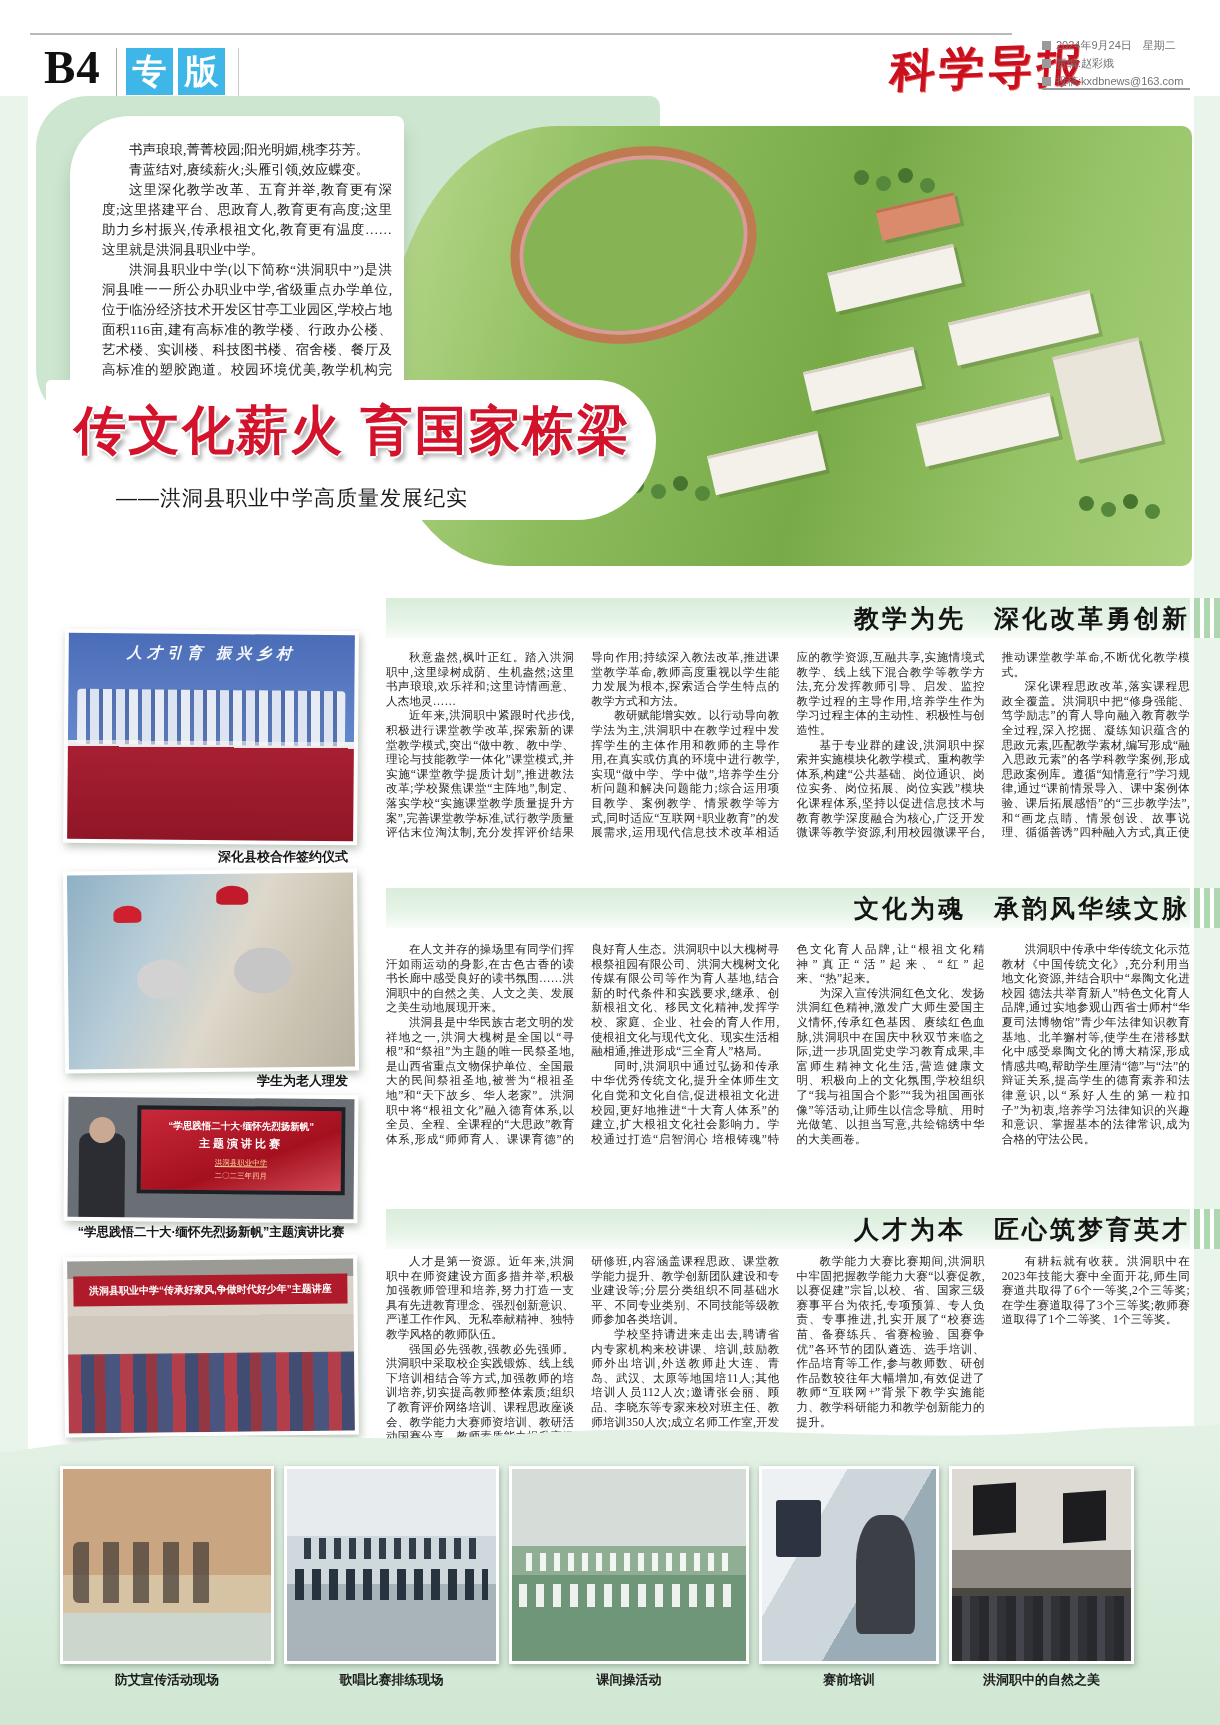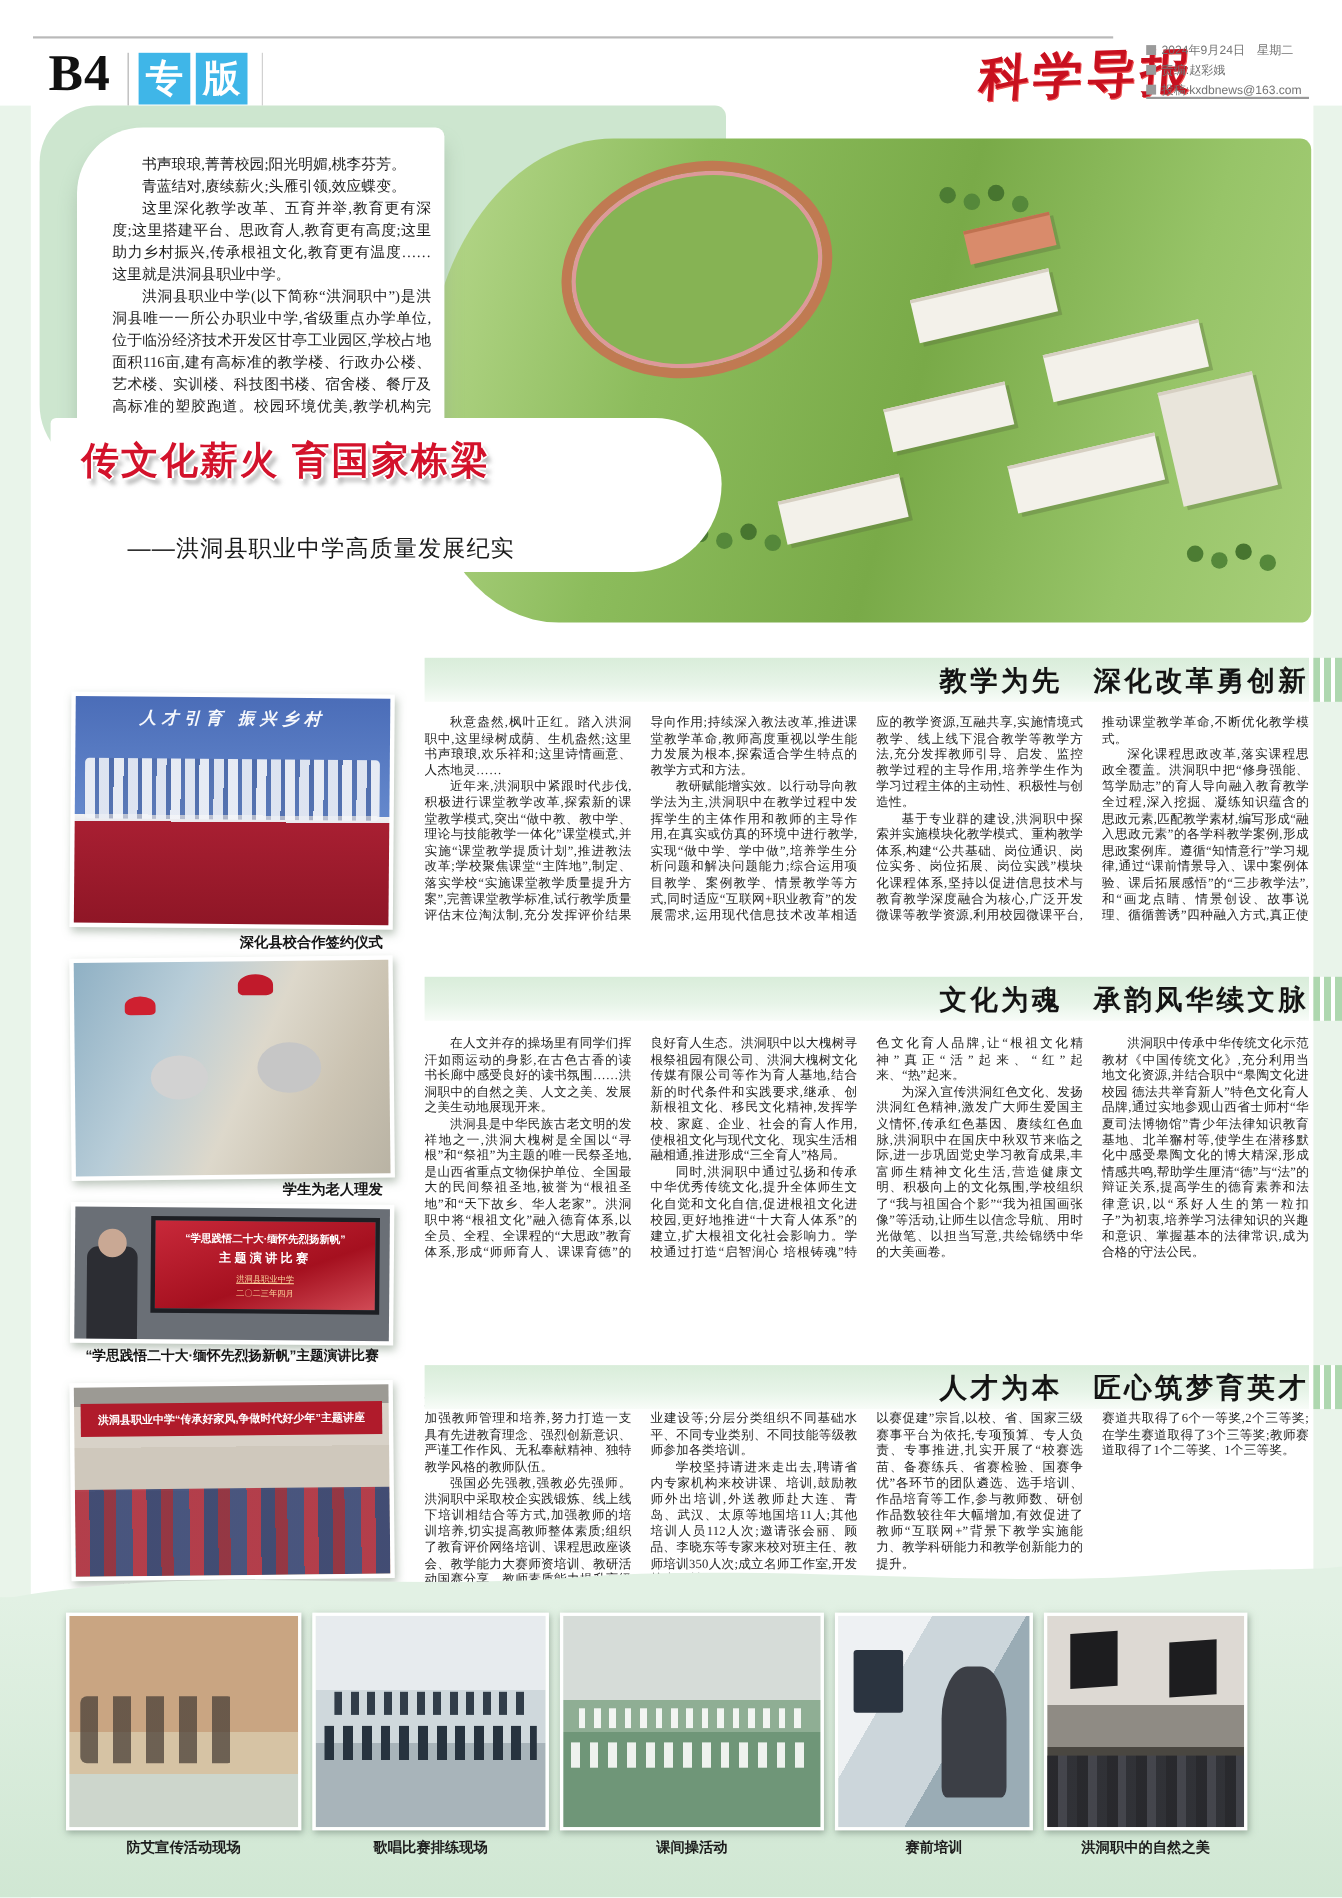--- a/index.html
+++ b/index.html
@@ -45,21 +45,21 @@
   .b3{left:52%;top:53%;width:14%;height:9%;} .b4{left:66%;top:64%;width:17%;height:10%;}
   .b5{left:84%;top:50%;width:11%;height:24%;background:#e9e5db;} .b6{left:40%;top:72%;width:14%;height:9%;}
   .redroof{left:61%;top:17%;width:10%;height:7%;background:#d98b6b;border-top:3px solid #c07250;}
   .tree { position:absolute; width:15px; height:15px; border-radius:50%; background:#4c7c33;
           box-shadow:22px 6px 0 #55883a, 44px -2px 0 #47752f, 66px 8px 0 #55883a; }
   .t1{left:8%;top:60%;} .t2{left:30%;top:80%;} .t3{left:58%;top:10%;} .t4{left:86%;top:84%;}
 
   
   .headline-bg { left:46px; top:380px; width:610px; height:140px; background:#fff;
                  border-radius:10px 120px 160px 10px; z-index:2; }
-  .headline { left:74px; top:396px; width:610px; z-index:3; font-weight:900; font-size:34px;
+  .headline { left:74px; top:396px; width:610px; z-index:3; font-weight:900; font-size:52px;
               letter-spacing:2px; color:#d3122b; white-space:nowrap;
               text-shadow:2px 0 0 #fff,-2px 0 0 #fff,0 2px 0 #fff,0 -2px 0 #fff,4px 5px 4px rgba(110,110,110,.55); }
   .subtitle { left:116px; top:484px; z-index:3; font-size:21px; color:#1a1a1a; letter-spacing:1px; }
 
   
   .intro-card { left:70px; top:116px; width:334px; height:296px; background:#fff; z-index:2;
                 border-radius:60px 8px 8px 8px; padding:24px 12px 8px 32px;
                 box-shadow:0 14px 16px rgba(140,165,145,.45); }
   .intro-card p { font-family:"Liberation Serif",serif; font-size:13.5px; line-height:20px;
                   color:#222; text-align:justify; text-indent:2em; }
@@ -103,21 +103,21 @@
   .ph4 .crowd { position:absolute; bottom:0; left:0; right:0; height:46%; opacity:.88;
      background:repeating-linear-gradient(90deg,#b23040 0 13px,#32406e 13px 26px,#8f2838 26px 37px,#3a4a7a 37px 52px); }
 
   
   .band { left:386px; width:804px; height:40px; z-index:2;
           background:linear-gradient(180deg,#d9edda 0%,#e7f4e8 60%,#f8fcf8 100%);
           display:flex; align-items:center; justify-content:flex-end; }
   .band::after { content:""; position:absolute; right:-30px; top:0; width:26px; height:40px;
           background:repeating-linear-gradient(90deg,#aed7af 0 6px,#fff 6px 10px); }
   .band h2 { font-size:25px; font-weight:bold; color:#141414; letter-spacing:3px; white-space:pre; }
-  .bd1{top:598px;} .bd2{top:888px;} .bd3{top:1241px;}
+  .bd1{top:598px;} .bd2{top:888px;} .bd3{top:1209px;}
   .cols { left:386px; width:804px; column-gap:17px; column-count:4; column-fill:auto; overflow:hidden; }
   .cb1{top:650px; height:200px;} .cb2{top:942px; height:214px;} .cb3{top:1254px; height:194px;}
   .cols p { font-family:"Liberation Serif",serif; font-size:11.5px; line-height:14.6px;
             color:#262626; text-align:justify; text-indent:2em; letter-spacing:.2px; }
 
   
   .bottom-zone { left:0; top:1452px; width:1220px; height:273px;
                  background:linear-gradient(#e2f1e4,#d0e7d3); }
   .wave { left:0; top:1414px; width:1220px; height:40px; z-index:1; }
   .bottom-row { left:60px; top:1466px; width:1130px; display:flex; gap:10px; z-index:2; }

